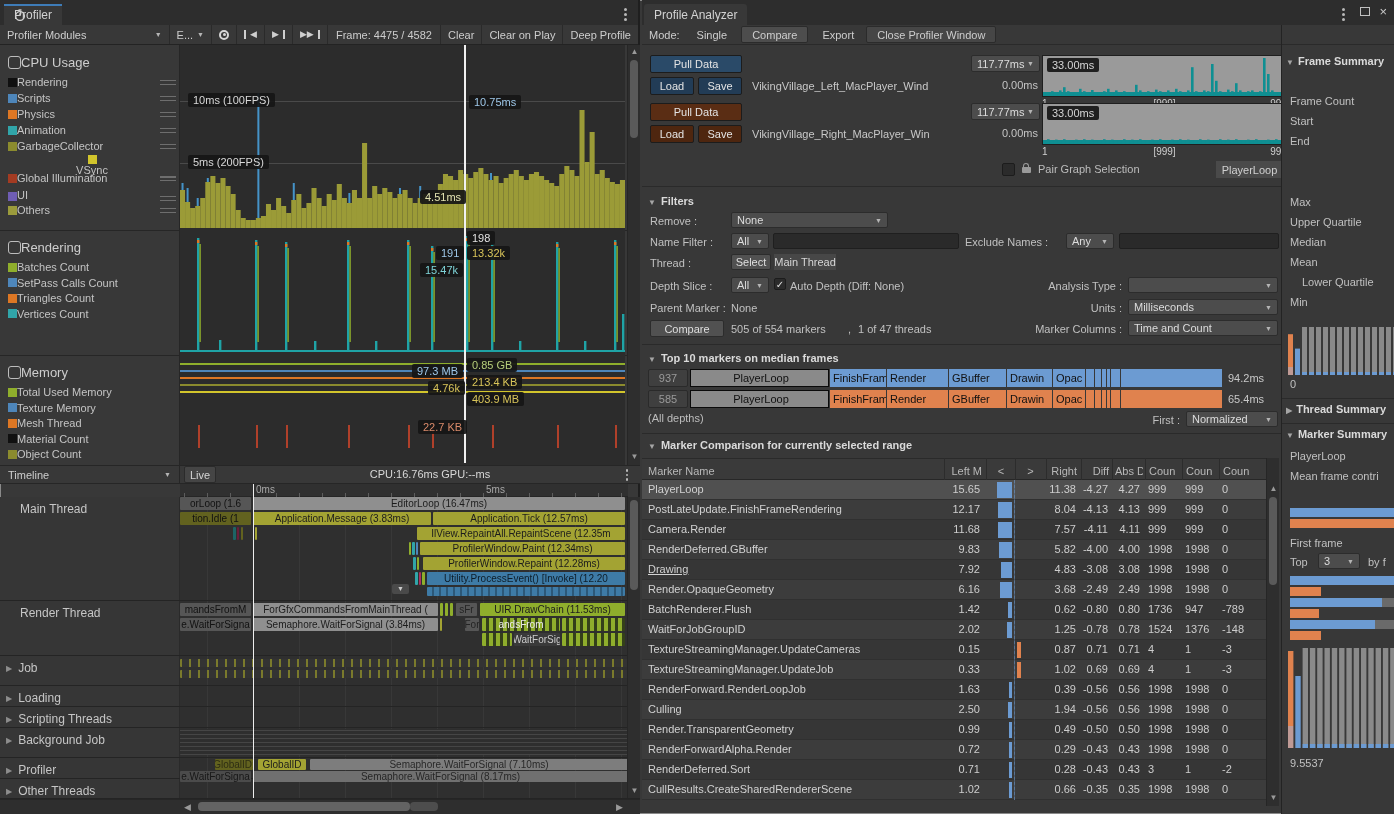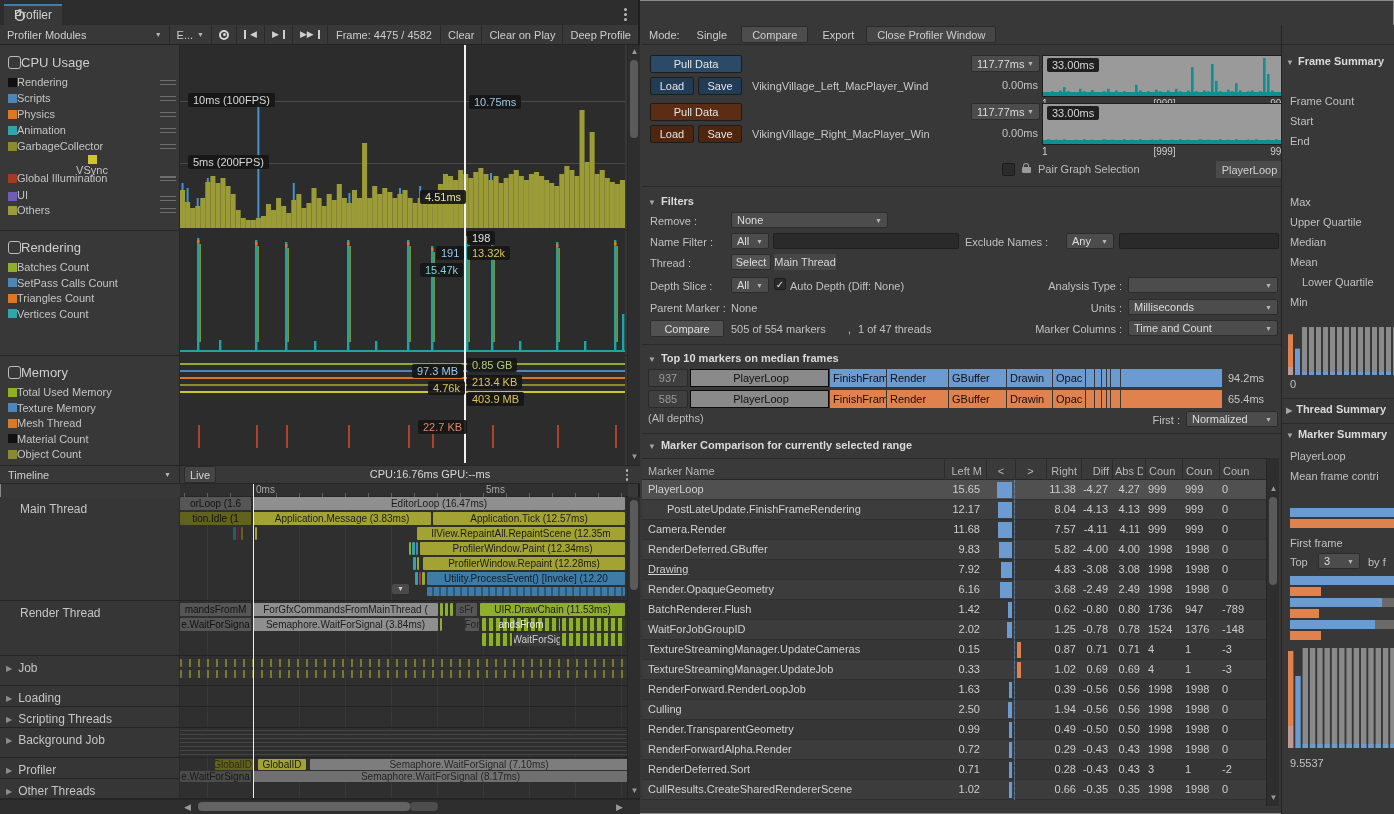--- a/index.html
+++ b/index.html
@@ -99,20 +99,32 @@
       <div class="tb">
           <span>Clear on Play</span>
         </div>
       <div class="tb flat">
           <span>Deep Profile</span>
         </div>
     </div>
   </div>
 
   <div class="win" id="win-right">
+    <div class="tabbar">
+      <div class="tab" style="margin-left:2px">
+        <span>Profile Analyzer</span>
+      </div>
+      <span class="kebab" style="position:absolute;right:44px;top:6px">
+          <i></i>
+          <i></i>
+          <i></i>
+        </span>
+      <span style="position:absolute;right:24px;top:7px;width:10px;height:9px;border:1.5px solid #c0c0c0"></span>
+      <span style="position:absolute;right:7px;top:4px;color:#c8c8c8;font-size:13px">×</span>
+    </div>
     <div class="toolbar" style="border-bottom:1px solid #2a2a2a">
       <div class="tb flat">
           <span>Mode:</span>
         </div>
       <div class="tb flat" style="padding:0 10px">
           <span>Single</span>
         </div>
       <div class="tb flat" style="background:#4d4d4d;border:1px solid #2b2b2b;margin:1px 4px;border-radius:2px;padding:0 10px">
           <span>Compare</span>
         </div>
@@ -829,21 +841,21 @@
     <div style="position: absolute; left: 648px; top: 483px; width: 292px; height: 14px; color: rgb(210, 210, 210); white-space: nowrap; overflow: hidden;">PlayerLoop</div>
     <div style="position: absolute; left: 942px; top: 483px; width: 38px; height: 14px; text-align: right; color: rgb(205, 205, 205); overflow: hidden; white-space: nowrap;">15.65</div>
     <div style="position: absolute; left: 997px; top: 482px; width: 15px; height: 16px; background: rgb(108, 155, 210);"></div>
     <div style="position: absolute; left: 1044px; top: 483px; width: 32px; height: 14px; text-align: right; color: rgb(205, 205, 205); overflow: hidden; white-space: nowrap;">11.38</div>
     <div style="position: absolute; left: 1078px; top: 483px; width: 30px; height: 14px; text-align: right; color: rgb(205, 205, 205); overflow: hidden; white-space: nowrap;">-4.27</div>
     <div style="position: absolute; left: 1110px; top: 483px; width: 30px; height: 14px; text-align: right; color: rgb(205, 205, 205); overflow: hidden; white-space: nowrap;">4.27</div>
     <div style="position: absolute; left: 1148px; top: 483px; width: 32px; height: 14px; text-align: left; color: rgb(205, 205, 205); overflow: hidden; white-space: nowrap;">999</div>
     <div style="position: absolute; left: 1185px; top: 483px; width: 32px; height: 14px; text-align: left; color: rgb(205, 205, 205); overflow: hidden; white-space: nowrap;">999</div>
     <div style="position: absolute; left: 1222px; top: 483px; width: 30px; height: 14px; text-align: left; color: rgb(205, 205, 205); overflow: hidden; white-space: nowrap;">0</div>
     <div style="position: absolute; left: 642px; top: 500px; width: 624px; height: 20px; background: rgb(60, 60, 60); border-bottom: 1px solid rgb(48, 48, 48);"></div>
-    <div style="position: absolute; left: 648px; top: 503px; width: 292px; height: 14px; color: rgb(210, 210, 210); white-space: nowrap; overflow: hidden; margin-left: 19px;">PostLateUpdate.FinishFrameRendering</div>
+    <div style="position: absolute; left: 648px; top: 503px; width: 292px; height: 14px; color: rgb(210, 210, 210); white-space: nowrap; overflow: hidden;">PostLateUpdate.FinishFrameRendering</div>
     <div style="position: absolute; left: 942px; top: 503px; width: 38px; height: 14px; text-align: right; color: rgb(205, 205, 205); overflow: hidden; white-space: nowrap;">12.17</div>
     <div style="position: absolute; left: 998px; top: 502px; width: 14px; height: 16px; background: rgb(108, 155, 210);"></div>
     <div style="position: absolute; left: 1044px; top: 503px; width: 32px; height: 14px; text-align: right; color: rgb(205, 205, 205); overflow: hidden; white-space: nowrap;">8.04</div>
     <div style="position: absolute; left: 1078px; top: 503px; width: 30px; height: 14px; text-align: right; color: rgb(205, 205, 205); overflow: hidden; white-space: nowrap;">-4.13</div>
     <div style="position: absolute; left: 1110px; top: 503px; width: 30px; height: 14px; text-align: right; color: rgb(205, 205, 205); overflow: hidden; white-space: nowrap;">4.13</div>
     <div style="position: absolute; left: 1148px; top: 503px; width: 32px; height: 14px; text-align: left; color: rgb(205, 205, 205); overflow: hidden; white-space: nowrap;">999</div>
     <div style="position: absolute; left: 1185px; top: 503px; width: 32px; height: 14px; text-align: left; color: rgb(205, 205, 205); overflow: hidden; white-space: nowrap;">999</div>
     <div style="position: absolute; left: 1222px; top: 503px; width: 30px; height: 14px; text-align: left; color: rgb(205, 205, 205); overflow: hidden; white-space: nowrap;">0</div>
     <div style="position: absolute; left: 642px; top: 520px; width: 624px; height: 20px; background: rgb(54, 54, 54); border-bottom: 1px solid rgb(48, 48, 48);"></div>
     <div style="position: absolute; left: 648px; top: 523px; width: 292px; height: 14px; color: rgb(210, 210, 210); white-space: nowrap; overflow: hidden;">Camera.Render</div>

